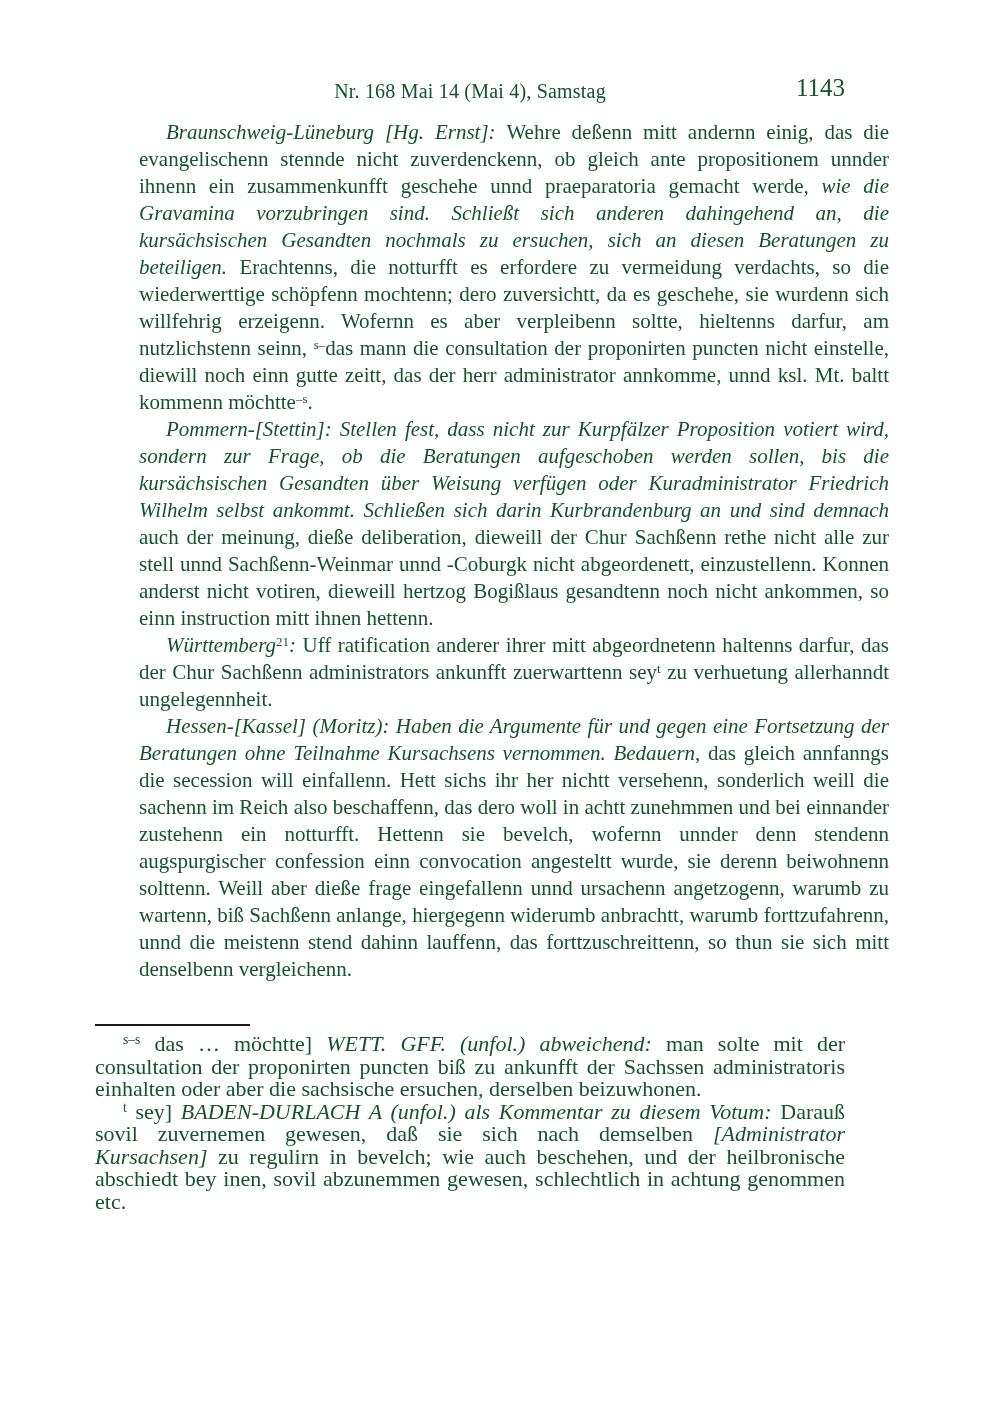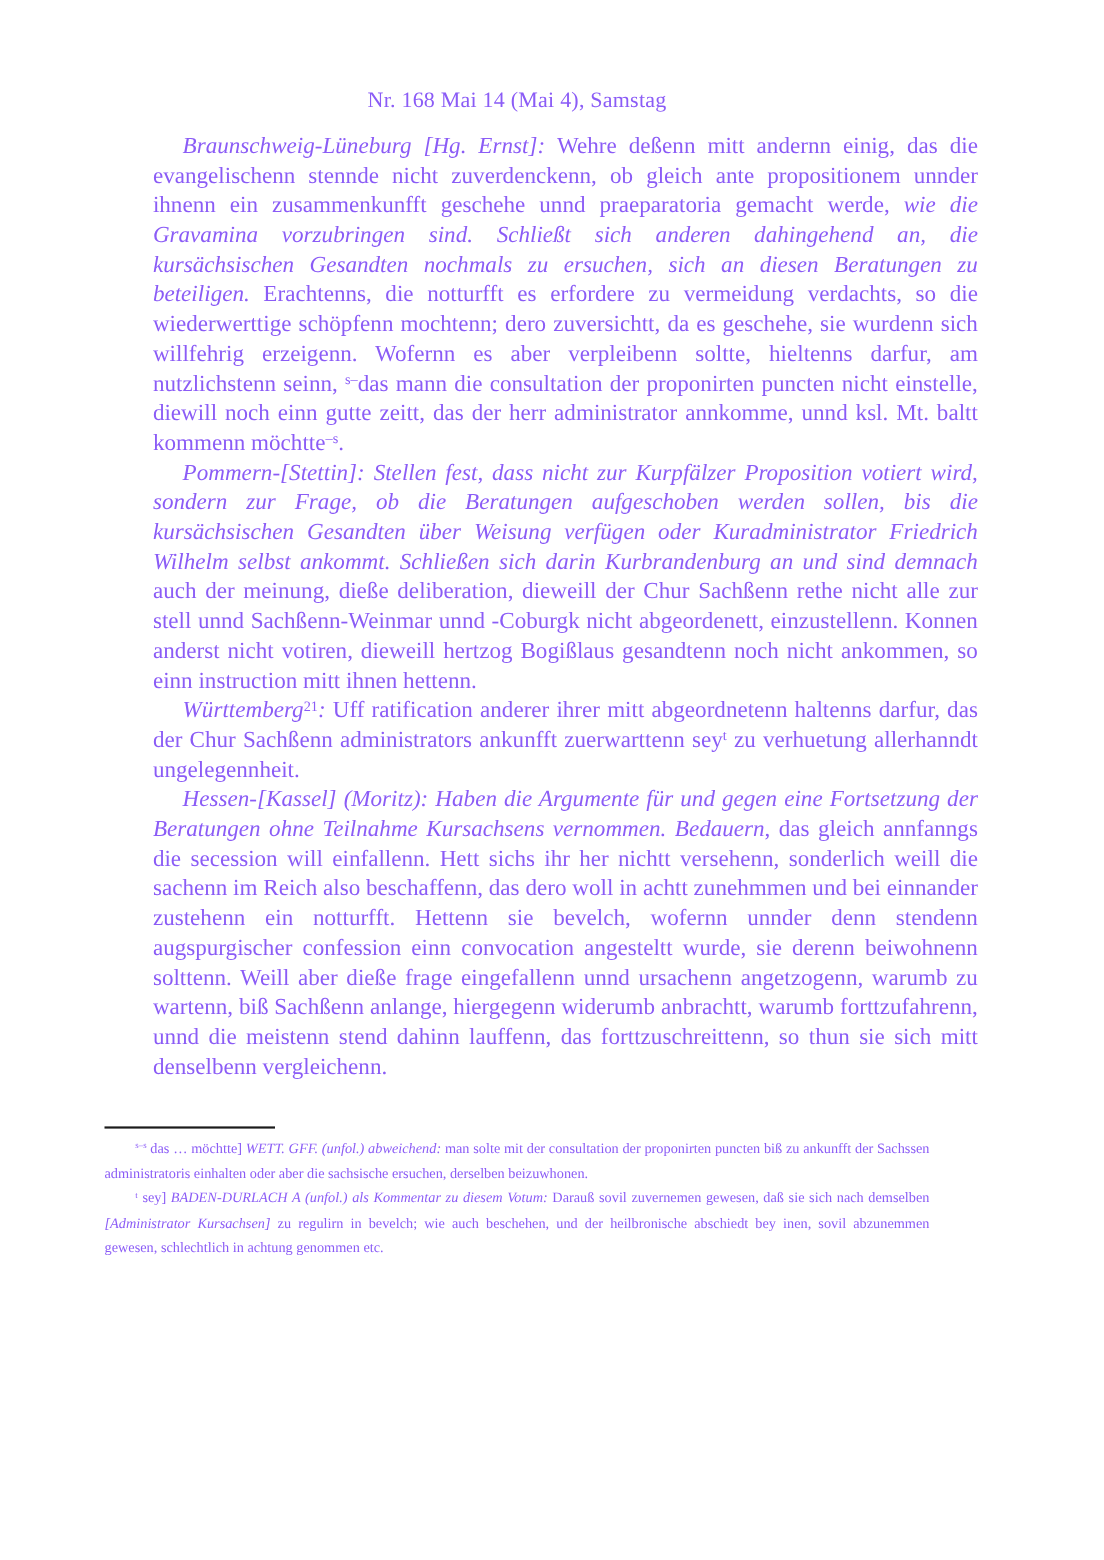--- a/index.html
+++ b/index.html
@@ -5,21 +5,21 @@
   html, body {
     margin: 0;
     padding: 0;
     background: #ffffff;
   }
   .page {
     position: relative;
     width: 1004px;
     height: 1418px;
     background: #ffffff;
-    color: #8b5cf6;
+    color: #14532d;
     font-family: "Liberation Serif", serif;
     overflow: hidden;
   }
   
   .running-head {
     position: absolute;
     left: 95px;
     top: 80px;
     width: 750px;
     text-align: center;
@@ -59,21 +59,21 @@
     width: 750px;
   }
   .fn-rule-long {
     width: 155px;
     height: 0;
     border-top: 2px solid #1b1b1b;
     margin-bottom: 7px;
   }
   .apparatus-par {
     margin: 0;
-    font-size: 13px;
+    font-size: 22px;
     line-height: 22.5px;
     text-align: justify;
     text-indent: 28px;
     hyphens: none;
   }
   .numbered-fn {
     position: absolute;
     left: 95px;
     top: 1196px;
     width: 750px;
@@ -103,20 +103,21 @@
     line-height: 0;
   }
 </style>
 </head>
 <body>
 
 <div class="page">
 
   <div class="running-head">Nr. 168 Mai 14 (Mai 4), Samstag</div>
 
+  <div class="page-number">1143</div>
 
   <div class="text-column">
     <p class="body-par"><span class="run-i">Braunschweig-Lüneburg [Hg. Ernst]: </span><span class="run-r">Wehre deßenn mitt andernn einig, das die evangelischenn stennde nicht zuverdenckenn, ob gleich ante propositionem unnder ihnenn ein zusammenkunfft geschehe unnd praeparatoria gemacht werde, </span><span class="run-i">wie die Gravamina vorzubringen sind. Schließt sich anderen dahingehend an, die kursächsischen Gesandten nochmals zu ersuchen, sich an diesen Beratungen zu beteiligen.</span><span class="run-r"> Erachtenns, die notturfft es erfordere zu vermeidung verdachts, so die wiederwerttige schöpfenn mochtenn; dero zuversichtt, da es geschehe, sie wurdenn sich willfehrig erzeigenn. Wofernn es aber verpleibenn soltte, hieltenns darfur, am nutzlichstenn seinn, </span><span class="run-sup">s–</span><span class="run-r">das mann die consultation der proponirten puncten nicht einstelle, diewill noch einn gutte zeitt, das der herr administrator annkomme, unnd ksl. Mt. baltt kommenn möchtte</span><span class="run-sup">–s</span><span class="run-r">.</span></p>
     <p class="body-par"><span class="run-i">Pommern-[Stettin]: Stellen fest, dass nicht zur Kurpfälzer Proposition votiert wird, sondern zur Frage, ob die Beratungen aufgeschoben werden sollen, bis die kursächsischen Gesandten über Weisung verfügen oder Kuradministrator Friedrich Wilhelm selbst ankommt. Schließen sich darin Kurbrandenburg an und sind demnach</span><span class="run-r"> auch der meinung, dieße deliberation, dieweill der Chur Sachßenn rethe nicht alle zur stell unnd Sachßenn-Weinmar unnd -Coburgk nicht abgeordenett, einzustellenn. Konnen anderst nicht votiren, dieweill hertzog Bogißlaus gesandtenn noch nicht ankommen, so einn instruction mitt ihnen hettenn.</span></p>
     <p class="body-par"><span class="run-i">Württemberg</span><span class="run-sup">21</span><span class="run-i">:</span><span class="run-r"> Uff ratification anderer ihrer mitt abgeordnetenn haltenns darfur, das der Chur Sachßenn administrators ankunfft zuerwarttenn sey</span><span class="run-sup">t</span><span class="run-r"> zu verhuetung allerhanndt ungelegennheit.</span></p>
     <p class="body-par"><span class="run-i">Hessen-[Kassel] (Moritz): Haben die Argumente für und gegen eine Fortsetzung der Beratungen ohne Teilnahme Kursachsens vernommen. Bedauern</span><span class="run-r">, das gleich annfanngs die secession will einfallenn. Hett sichs ihr her nichtt versehenn, sonderlich weill die sachenn im Reich also beschaffenn, das dero woll in achtt zunehmmen und bei einnander zustehenn ein notturfft. Hettenn sie bevelch, wofernn unnder denn stendenn augspurgischer confession einn convocation angesteltt wurde, sie derenn beiwohnenn solttenn. Weill aber dieße frage eingefallenn unnd ursachenn angetzogenn, warumb zu wartenn, biß Sachßenn anlange, hiergegenn widerumb anbrachtt, warumb forttzufahrenn, unnd die meistenn stend dahinn lauffenn, das forttzuschreittenn, so thun sie sich mitt denselbenn vergleichenn.</span></p>
   </div>
 
   <div class="apparatus">
     <div class="fn-rule-long"></div>

